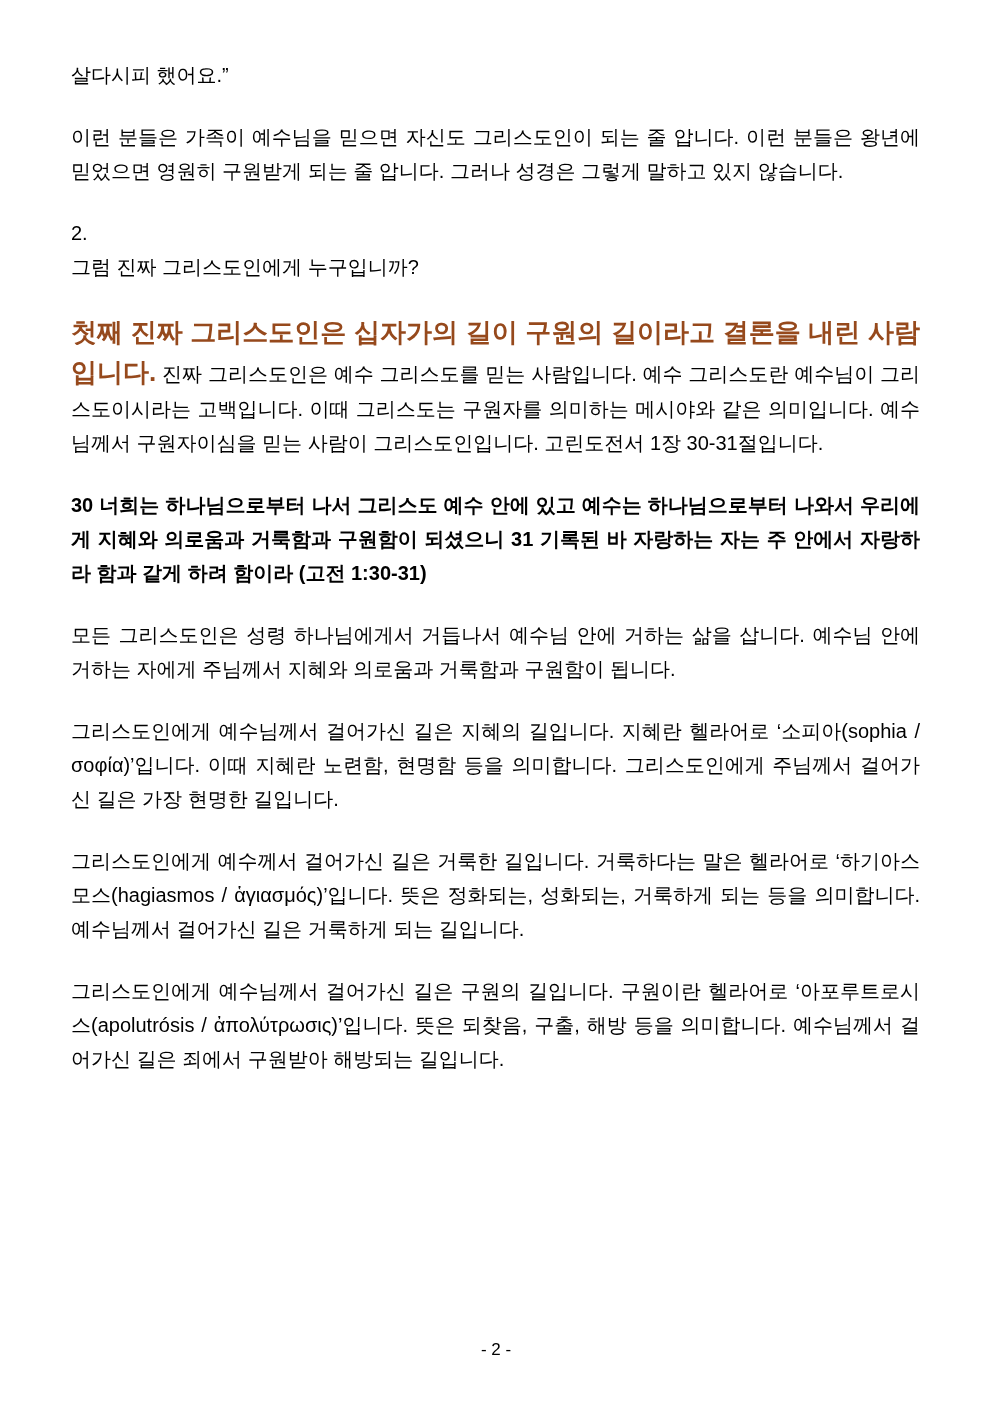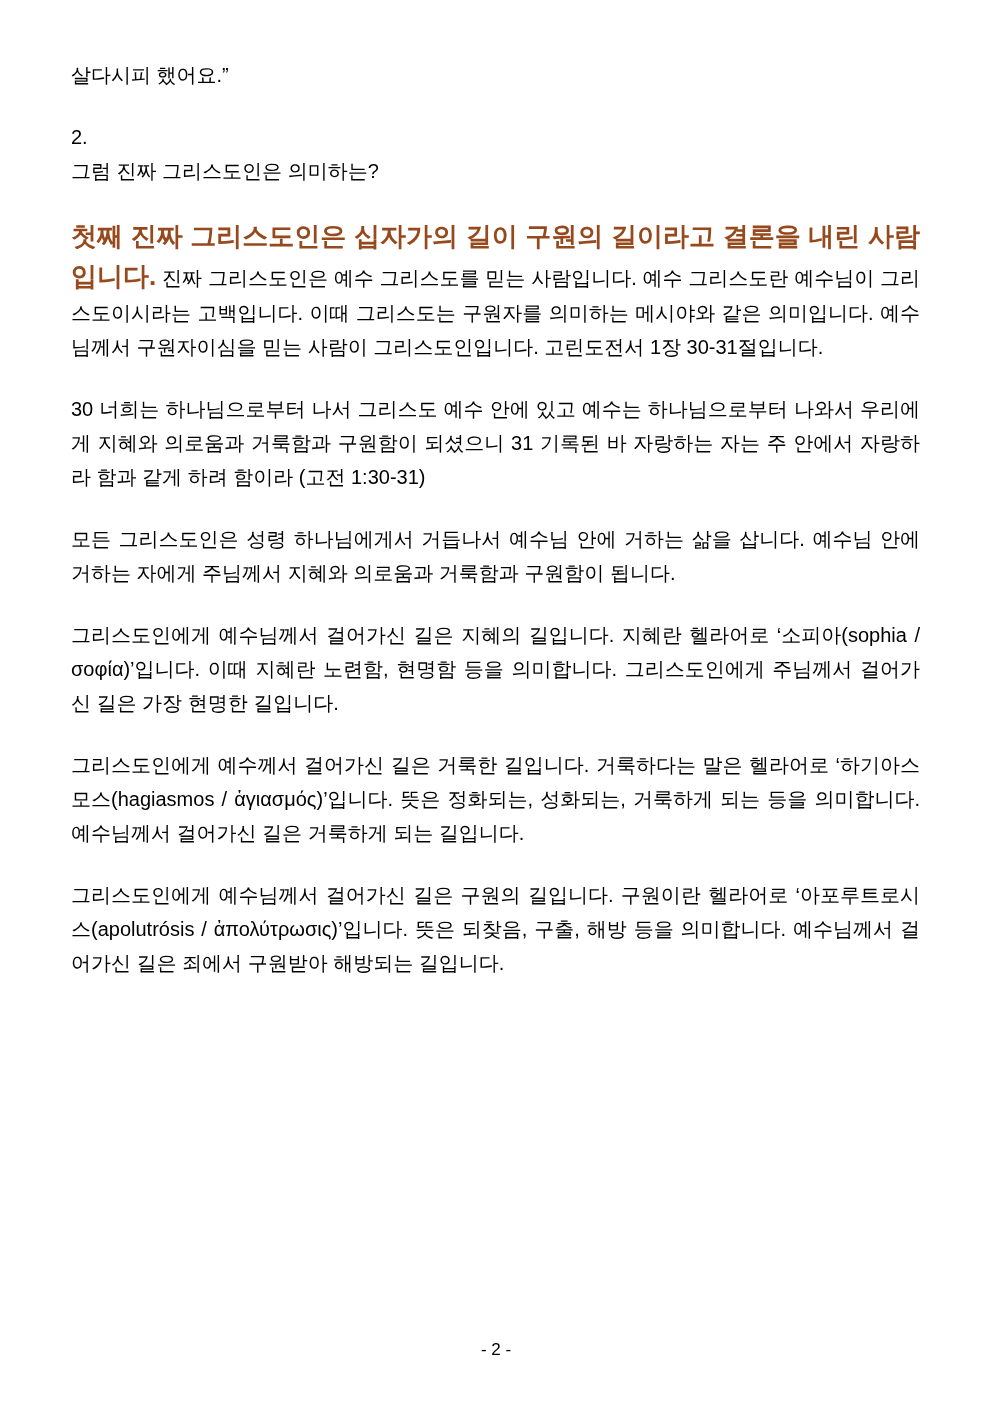--- a/index.html
+++ b/index.html
@@ -40,21 +40,21 @@
   .line {
     display: block;
   }
   .heading-inline {
     color: #96491C;
     font-weight: bold;
     font-size: 26px;
     line-height: 40px;
   }
   .bold-scripture {
-    font-weight: normal;
+    font-weight: bold;
   }
   .page-footer {
     position: absolute;
     top: 1340px;
     left: 0;
     width: 992px;
     text-align: center;
     font-size: 17px;
     color: #000000;
   }
@@ -62,24 +62,27 @@
 </head>
 <body>
 
 <div class="page">
   <div class="body-text">
 
     <p class="para">
       <span>살다시피 했어요.”</span>
     </p>
 
+    <p class="para">
+      <span>이런 분들은 가족이 예수님을 믿으면 자신도 그리스도인이 되는 줄 압니다.  이런 분들은 왕년에 믿었으면 영원히 구원받게 되는 줄 압니다.  그러나 성경은 그렇게 말하고 있지 않습니다.</span>
+    </p>
 
     <p class="para">
       <span class="line">2.</span>
-      <span class="line">그럼 진짜 그리스도인은 의미하는?</span>
+      <span class="line">그럼 진짜 그리스도인에게 누구입니까?</span>
     </p>
 
     <p class="para">
       <span class="heading-inline">첫째 진짜 그리스도인은 십자가의 길이 구원의 길이라고 결론을 내린 사람입니다.</span>
       <span>진짜 그리스도인은 예수 그리스도를 믿는 사람입니다.  예수 그리스도란 예수님이 그리스도이시라는 고백입니다.  이때 그리스도는 구원자를 의미하는 메시야와 같은 의미입니다.  예수님께서 구원자이심을 믿는 사람이 그리스도인입니다.  고린도전서 1장 30-31절입니다.</span>
     </p>
 
     <p class="para bold-scripture">
       <span>30 너희는 하나님으로부터 나서 그리스도 예수 안에 있고 예수는 하나님으로부터 나와서 우리에게 지혜와 의로움과 거룩함과 구원함이 되셨으니 31 기록된 바 자랑하는 자는 주 안에서 자랑하라 함과 같게 하려 함이라 (고전 1:30-31)</span>
     </p>

